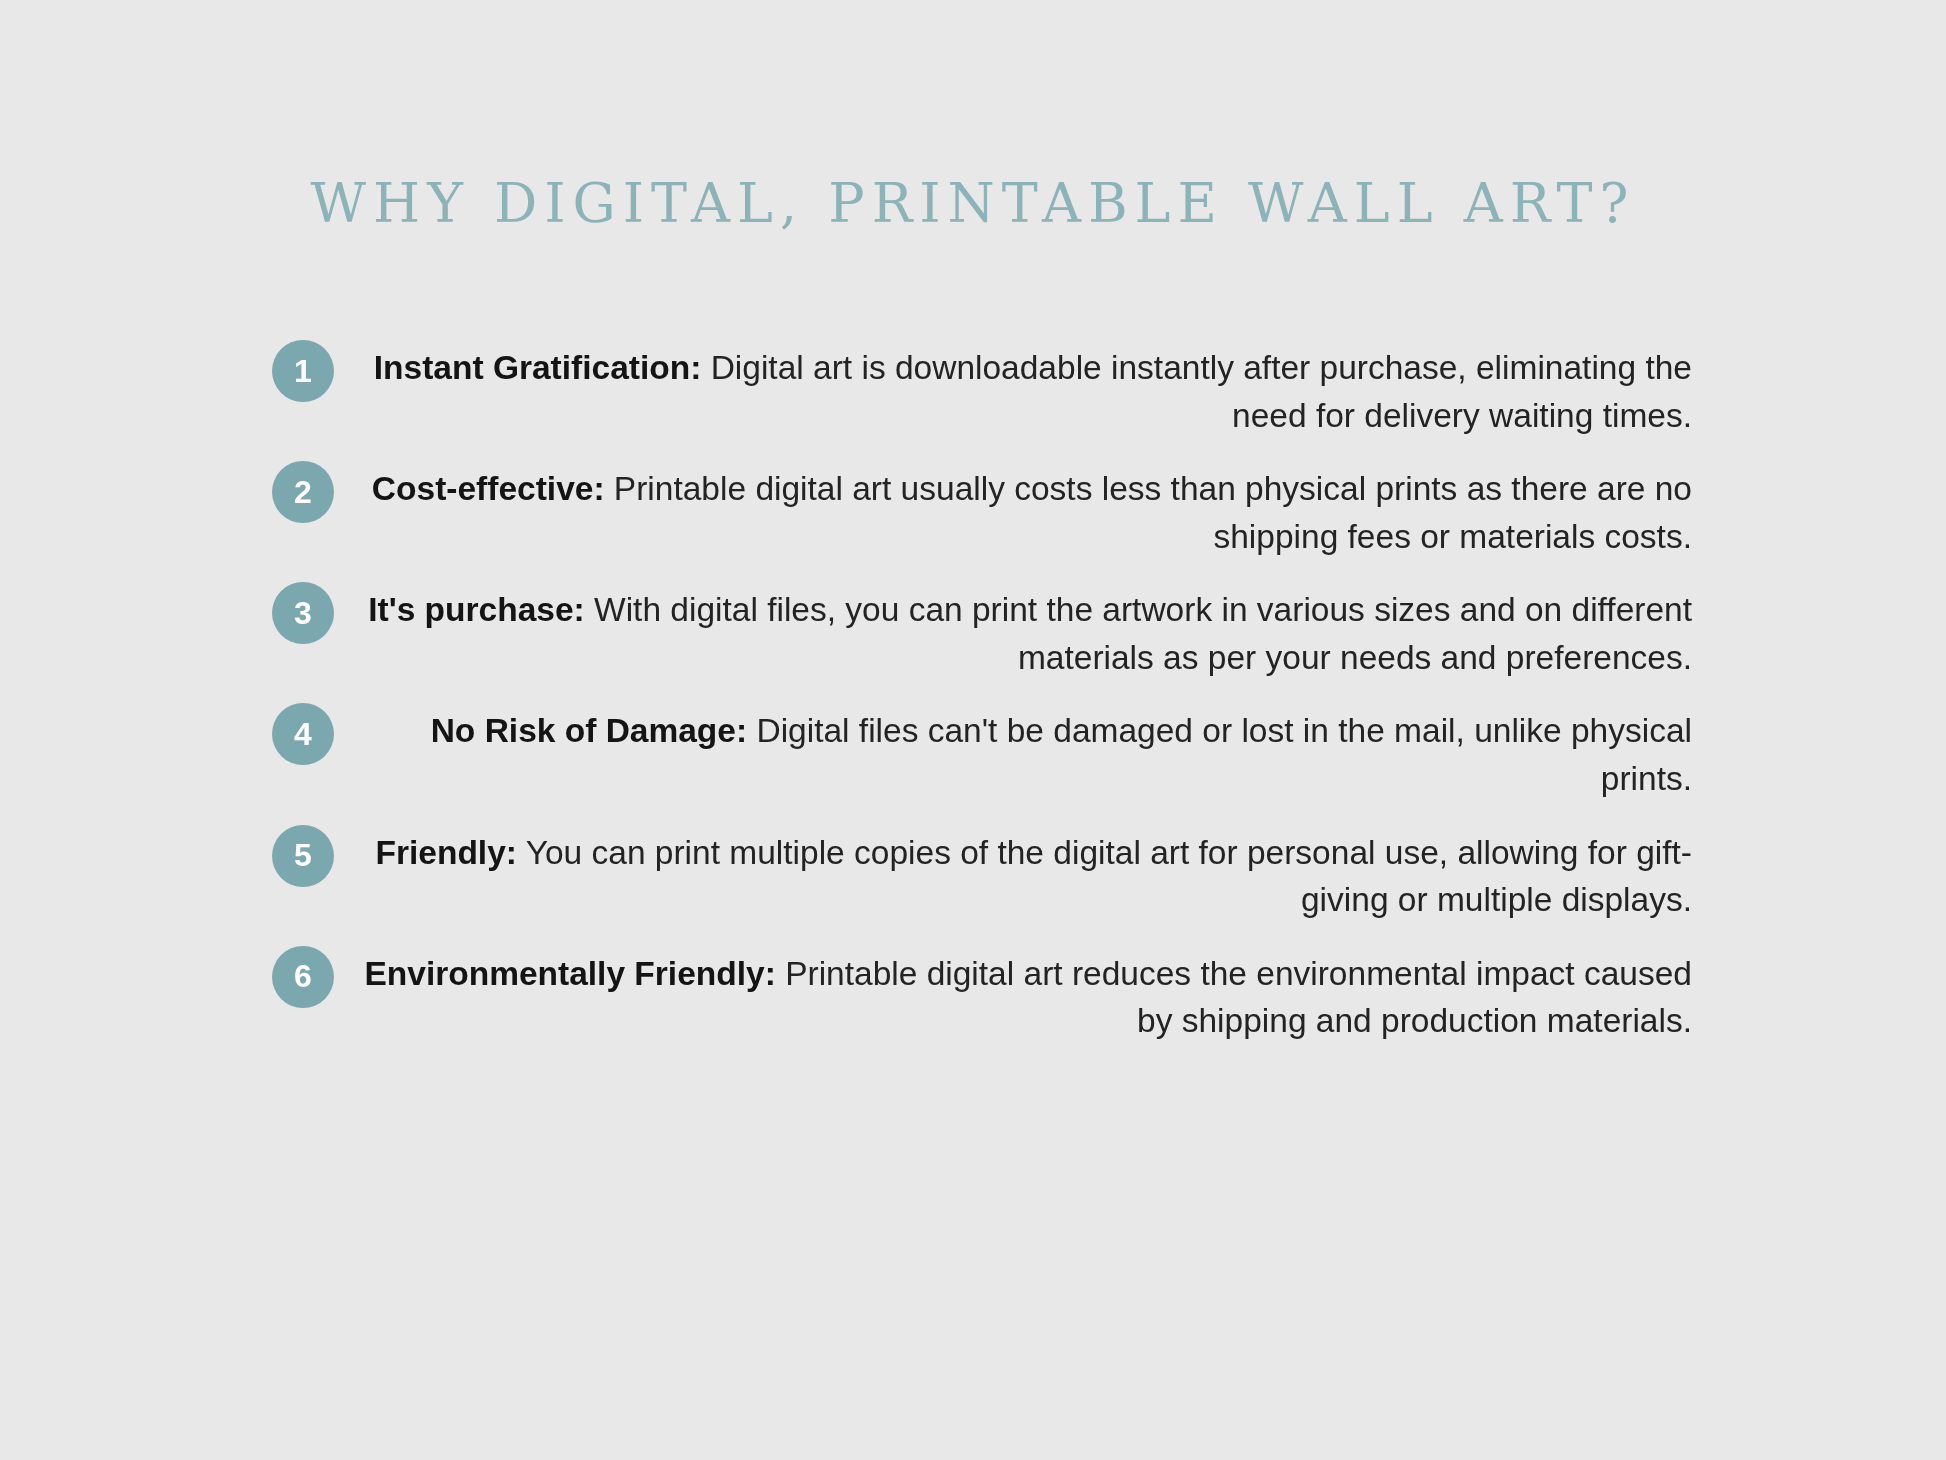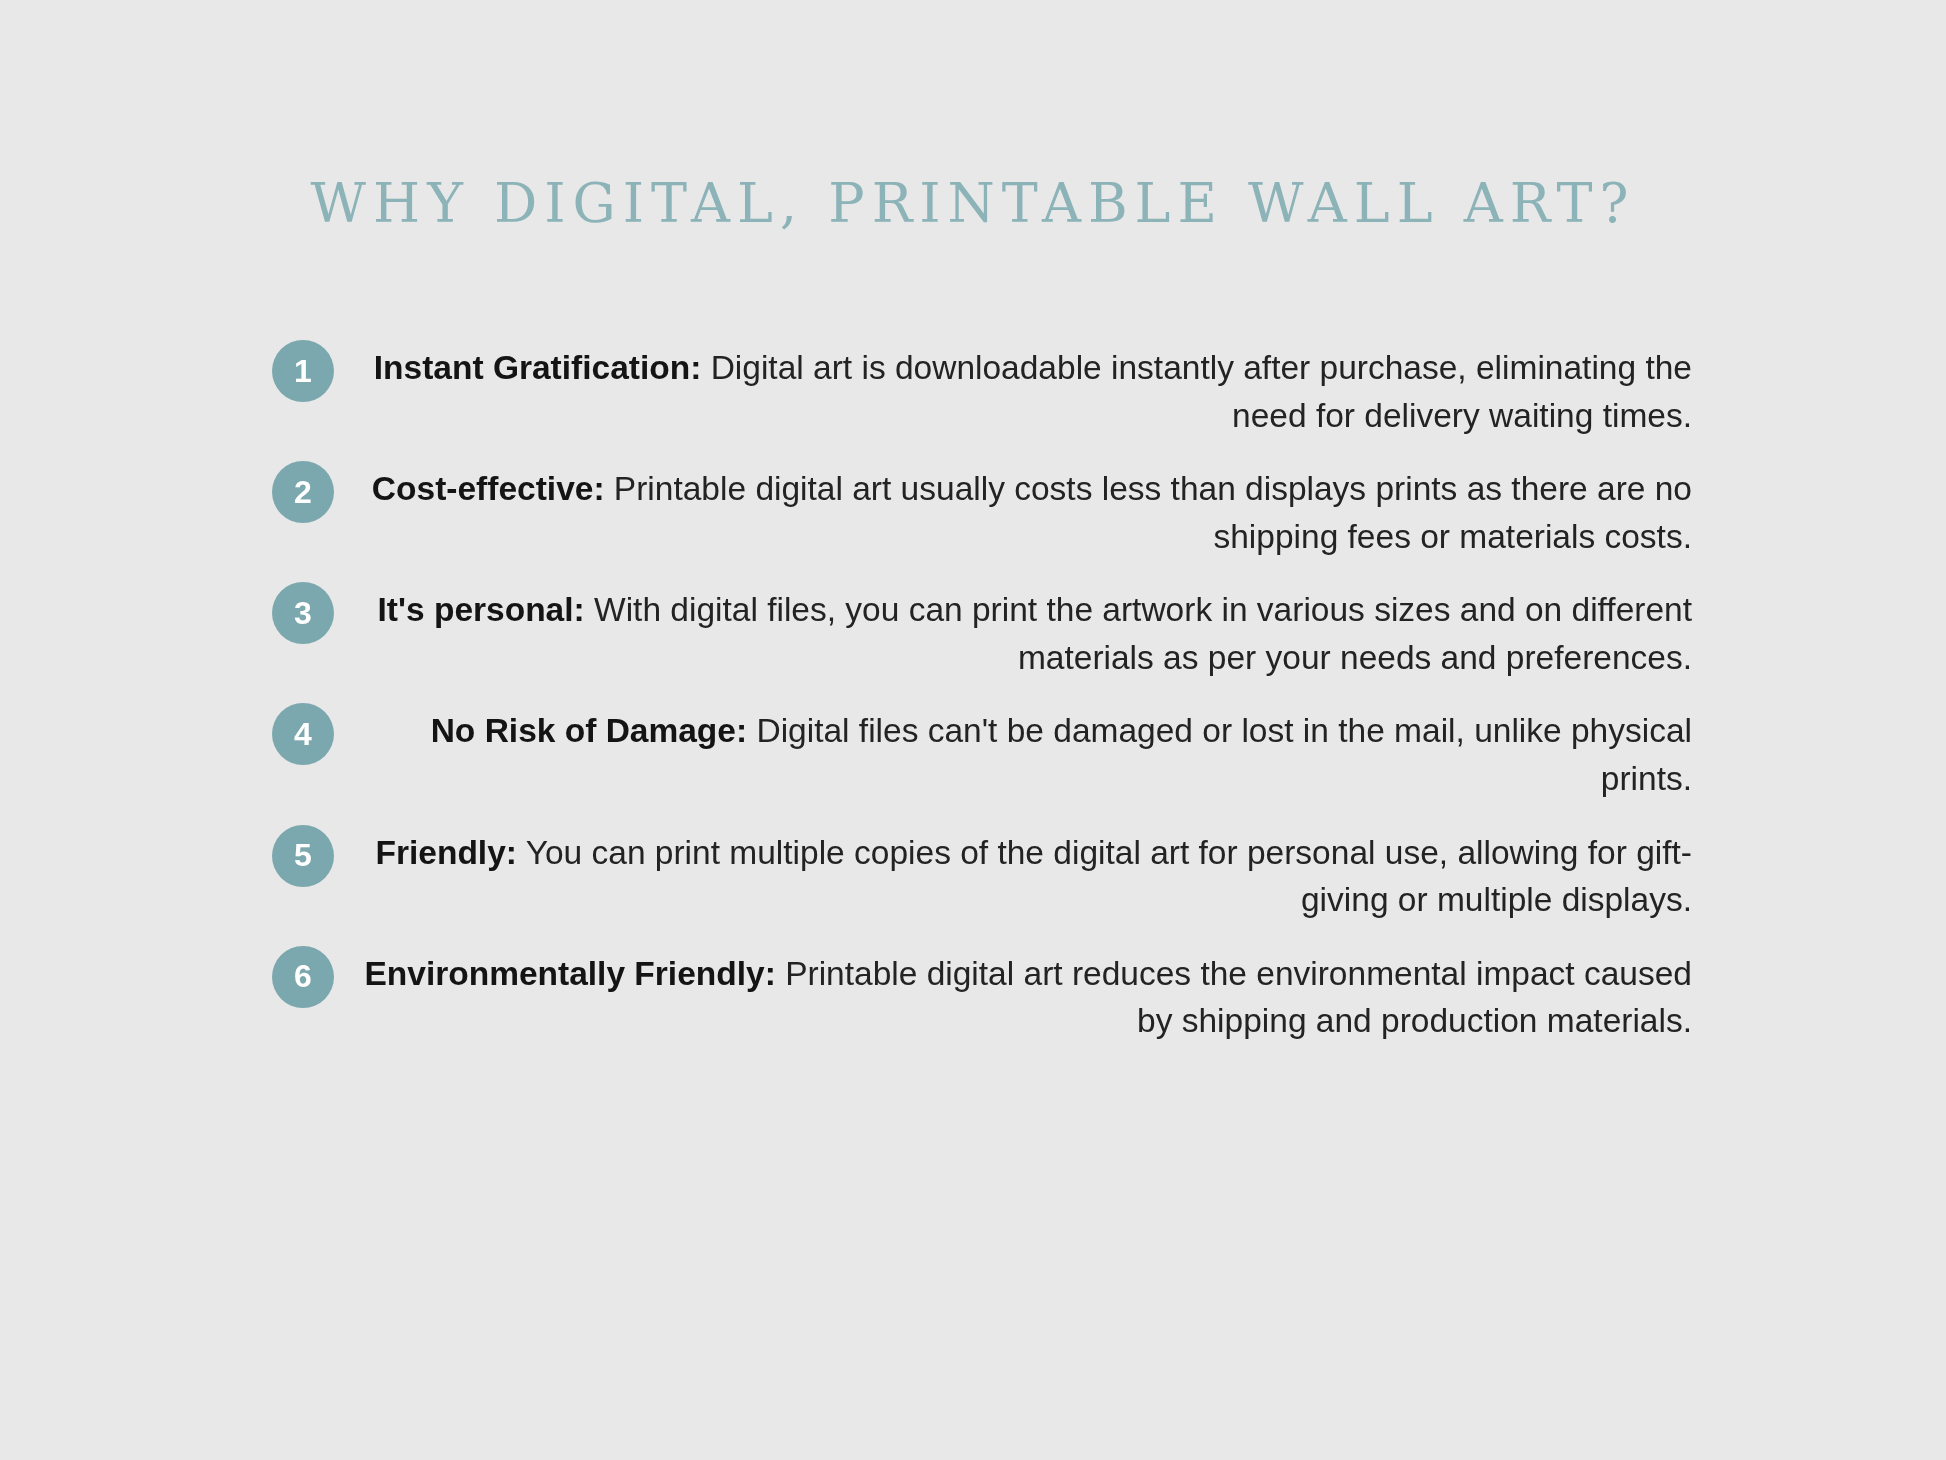--- a/index.html
+++ b/index.html
@@ -85,28 +85,28 @@
     <div class="item">
       <div class="badge">1</div>
       <div class="text">
         <span class="lead">Instant Gratification:</span><span> Digital art is downloadable instantly after purchase, eliminating the need for delivery waiting times.</span>
       </div>
     </div>
 
     <div class="item">
       <div class="badge">2</div>
       <div class="text">
-        <span class="lead">Cost-effective:</span><span> Printable digital art usually costs less than displays prints as there are no shipping fees or materials costs.</span>
+        <span class="lead">Cost-effective:</span><span> Printable digital art usually costs less than physical prints as there are no shipping fees or materials costs.</span>
       </div>
     </div>
 
     <div class="item">
       <div class="badge">3</div>
       <div class="text">
-        <span class="lead">It's personal:</span><span> With digital files, you can print the artwork in various sizes and on different materials as per your needs and preferences.</span>
+        <span class="lead">It's purchase:</span><span> With digital files, you can print the artwork in various sizes and on different materials as per your needs and preferences.</span>
       </div>
     </div>
 
     <div class="item">
       <div class="badge">4</div>
       <div class="text">
         <span class="lead">No Risk of Damage:</span><span> Digital files can't be damaged or lost in the mail, unlike physical prints.</span>
       </div>
     </div>
 

